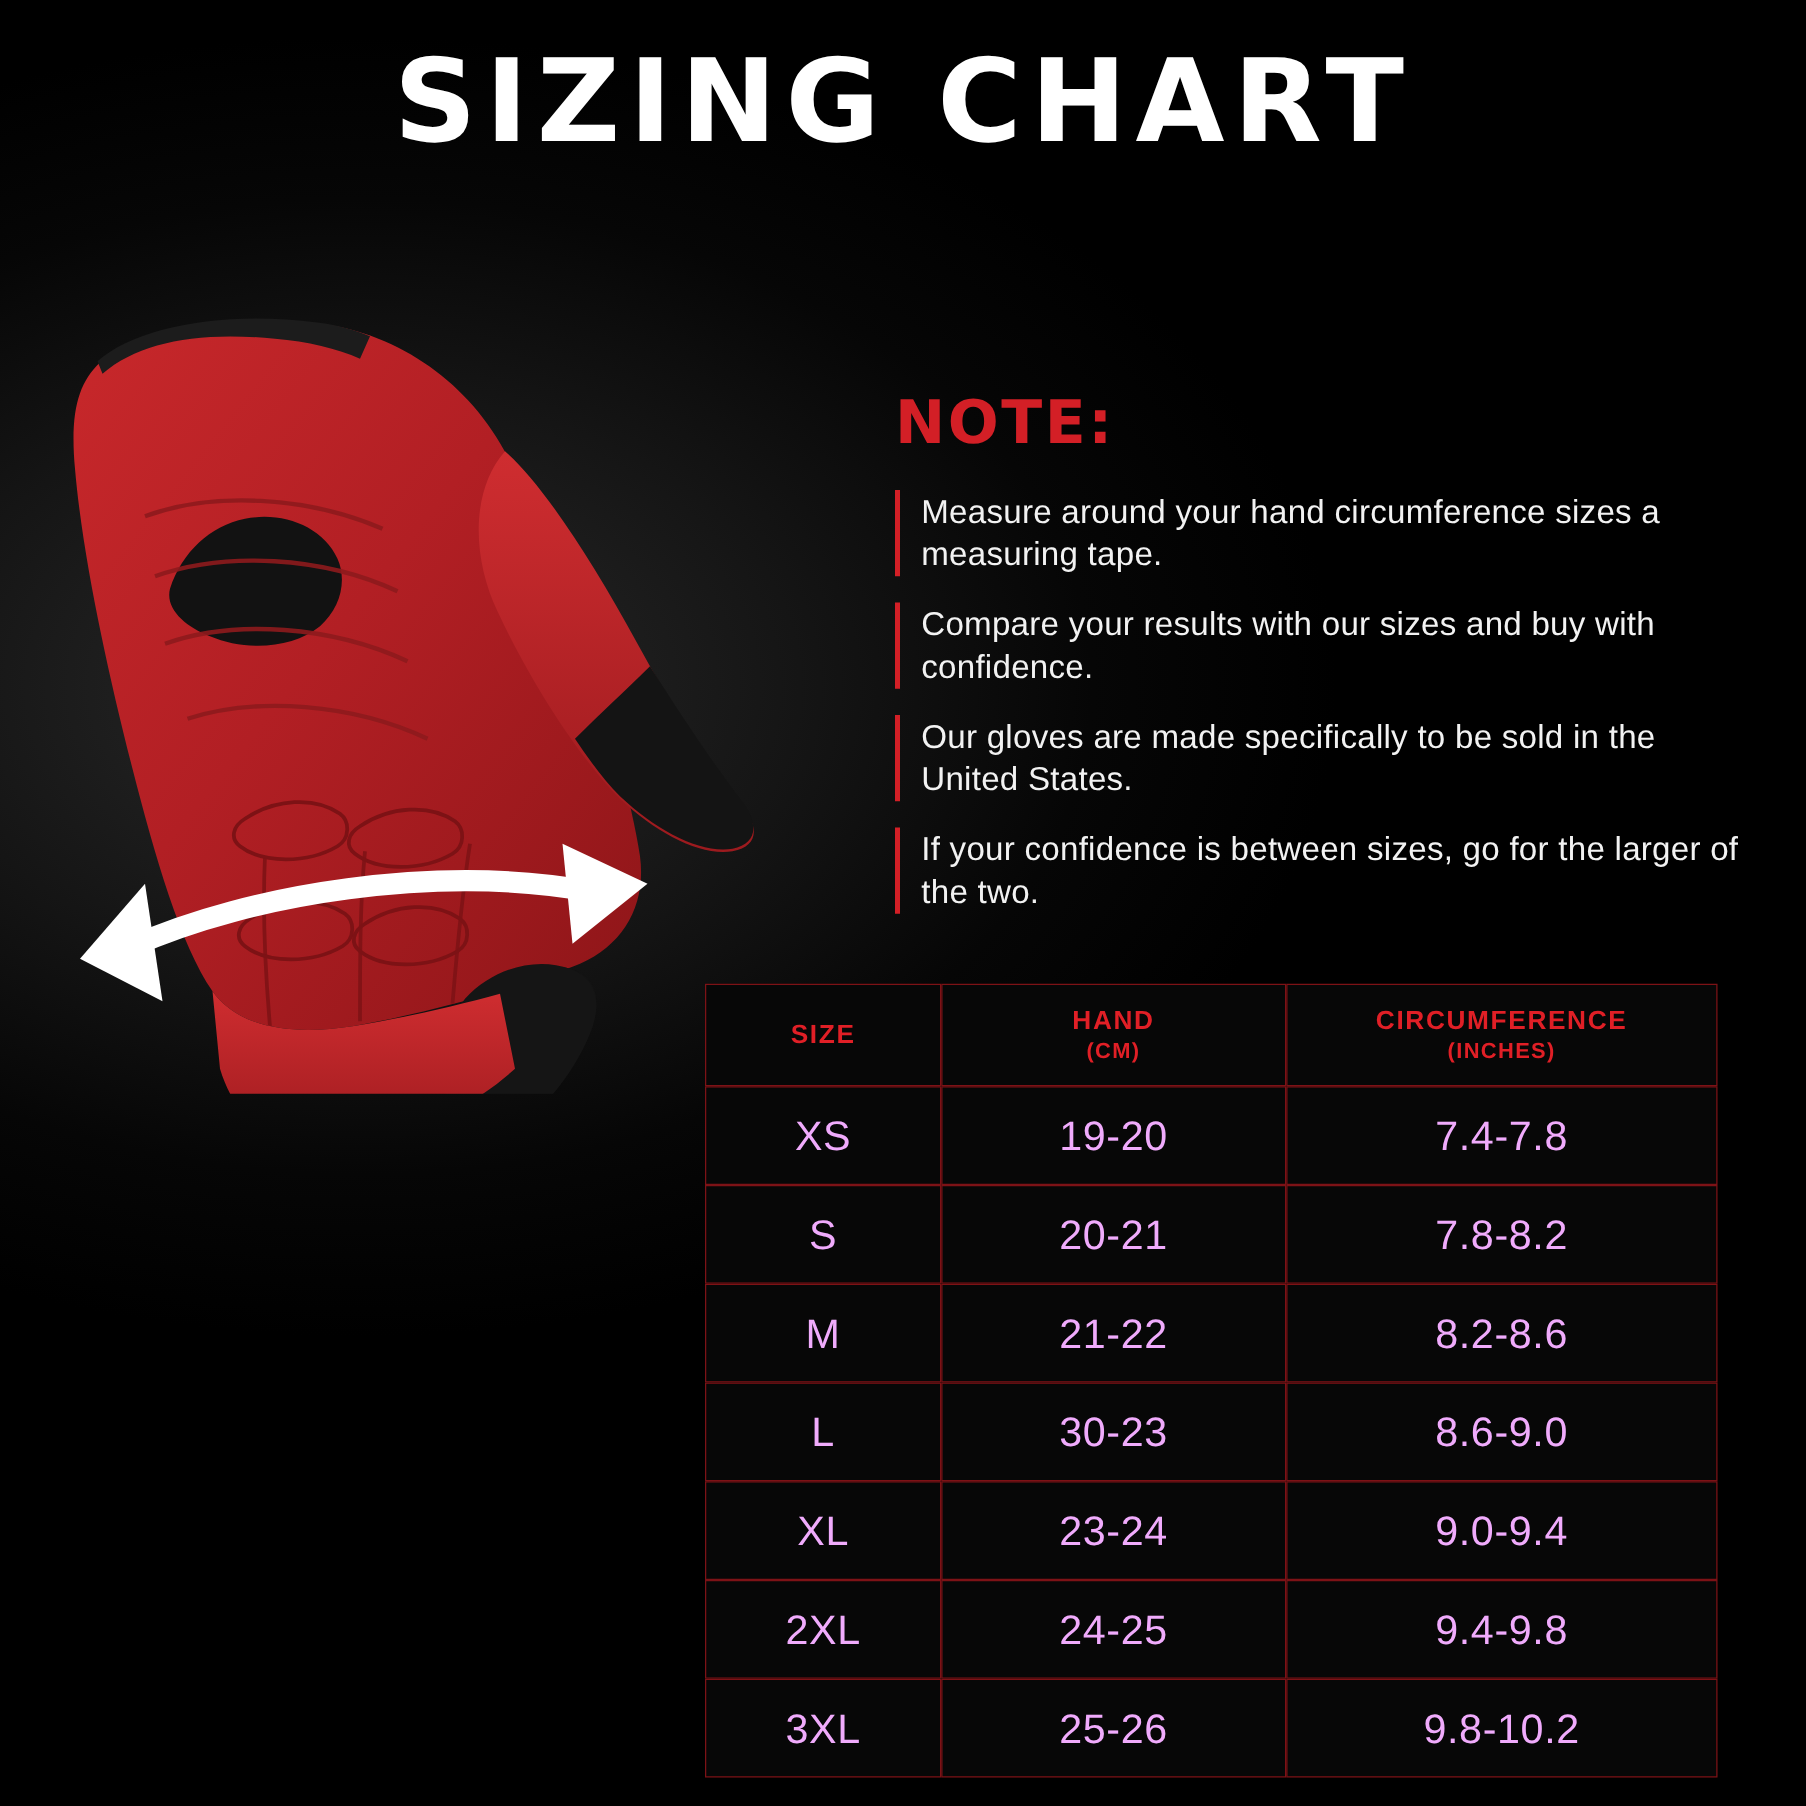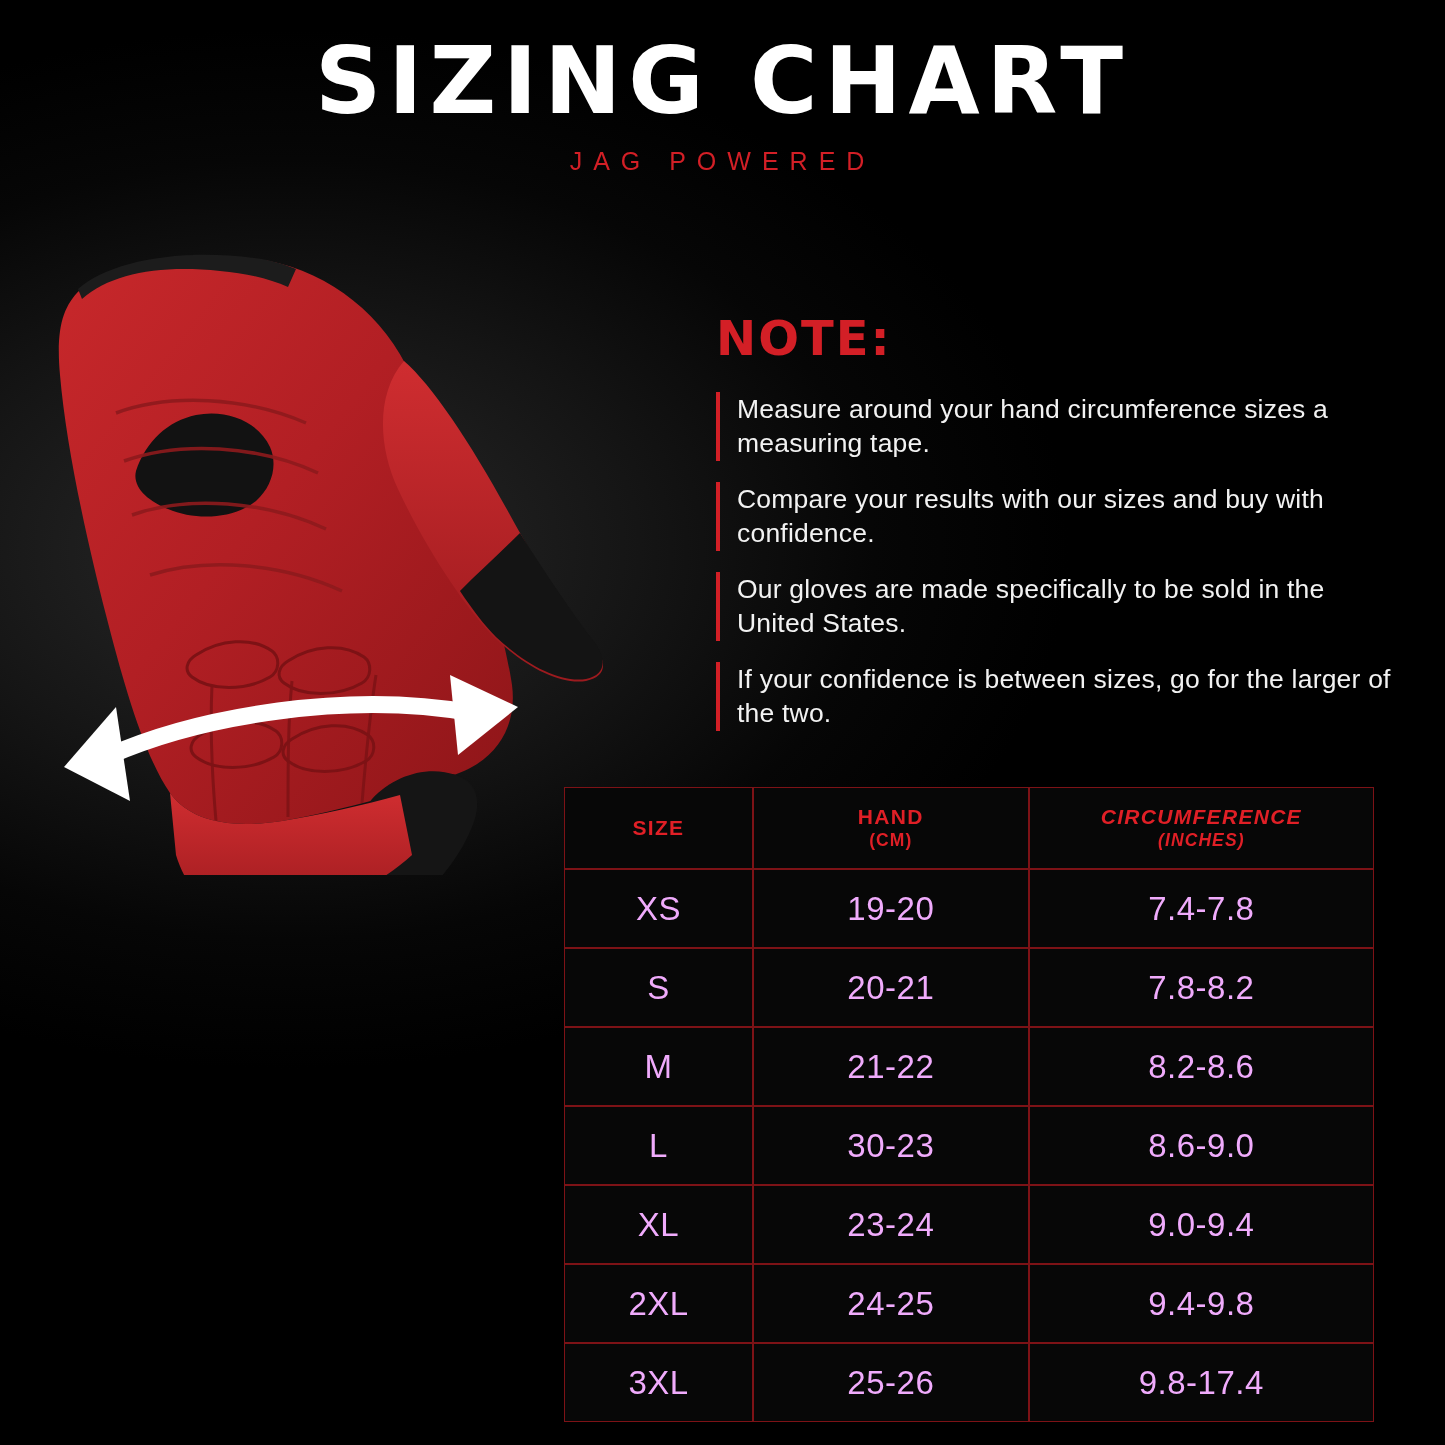--- a/index.html
+++ b/index.html
@@ -125,30 +125,29 @@
     letter-spacing: 1.1px;
   }
   .table td {
     color: #f0abfc;
     font-size: 33px;
     font-weight: 400;
     letter-spacing: 0.5px;
   }
   .col-size { width: 200px; }
   .col-hand { width: 295px; }
-  .col-circ { width: 358px; font-style: italic; }
+  .col-circ { width: 358px; }
 </style>
 </head>
 <body>
 
 <div class="page">
 
   <div class="header">
     <div class="title">SIZING CHART</div>
-    <div class="subtitle">JAG POWERED</div>
   </div>
 
   <div class="glove-wrap">
     <svg class="glove-svg" width="610" height="660" viewBox="0 0 610 660">
       <defs>
         <linearGradient id="leather" x1="0" y1="0" x2="1" y2="1">
           <stop offset="0%" stop-color="#c8282b"></stop>
           <stop offset="45%" stop-color="#b21f24"></stop>
           <stop offset="100%" stop-color="#8d1518"></stop>
         </linearGradient>
@@ -280,18 +279,18 @@
         <td>9.0-9.4</td>
       </tr>
       <tr>
         <td>2XL</td>
         <td>24-25</td>
         <td>9.4-9.8</td>
       </tr>
       <tr>
         <td>3XL</td>
         <td>25-26</td>
-        <td>9.8-17.4</td>
+        <td>9.8-10.2</td>
       </tr>
     </tbody>
   </table>
 
 </div>
 
 </body></html>

